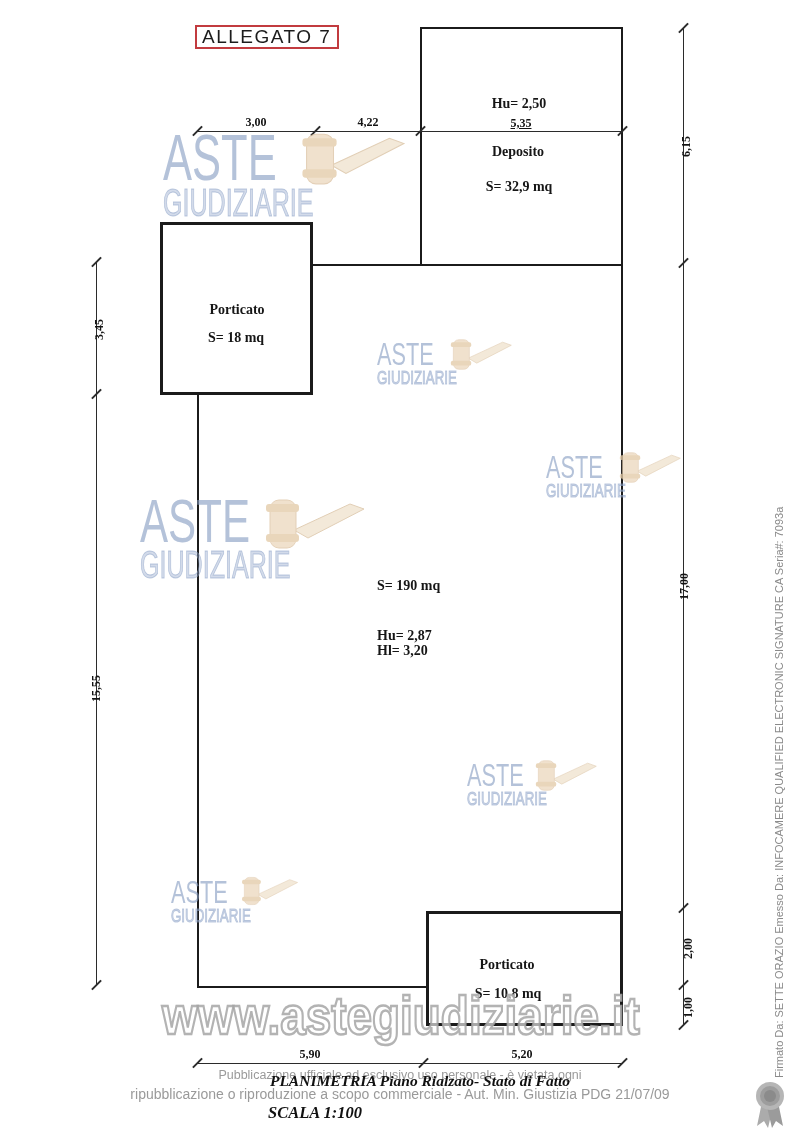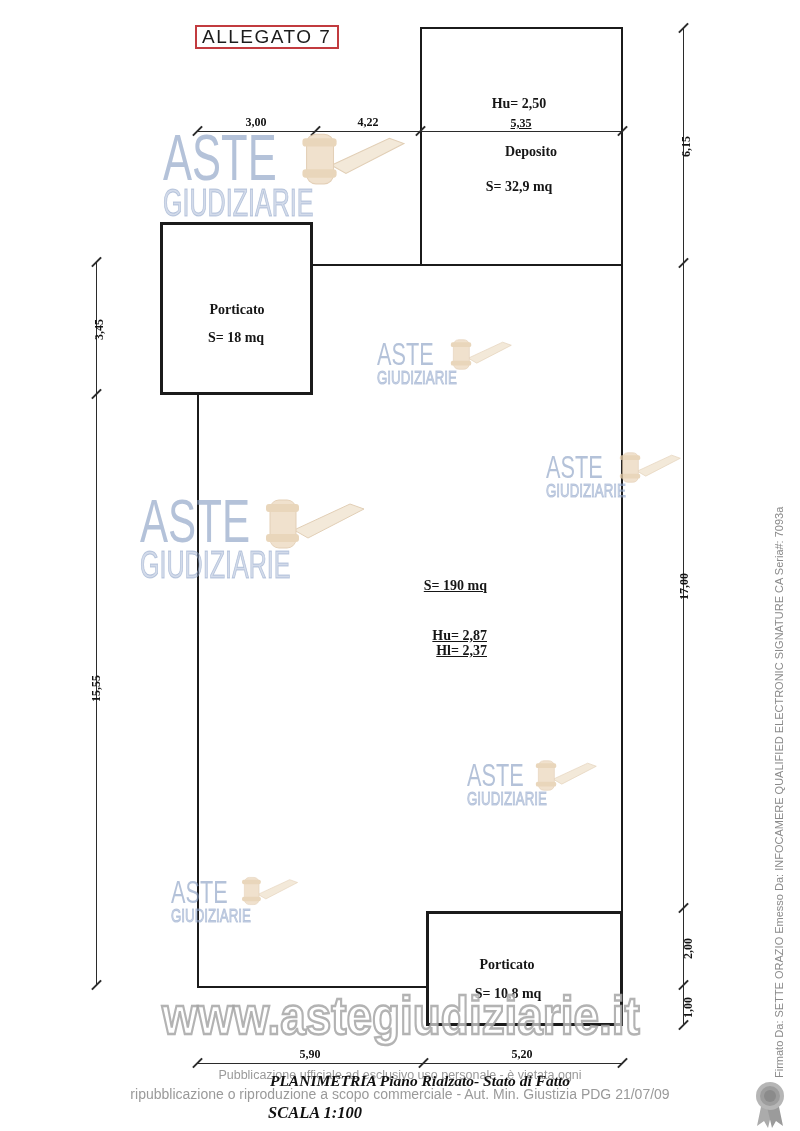--- a/index.html
+++ b/index.html
@@ -10,21 +10,21 @@
   .room{position:absolute;box-sizing:border-box;background:#fff;border:2px solid #1b1b1b;}
   .room.thick{border-width:3px;}
   #room-main{left:197px;top:264px;width:426px;height:724px;z-index:1;}
   #room-deposito{left:420px;top:27px;width:203px;height:239px;z-index:2;}
   #room-porticato-top{left:160px;top:222px;width:153px;height:173px;z-index:3;}
   #room-porticato-bottom{left:426px;top:911px;width:197px;height:115px;z-index:3;}
 
   
   .lbl{position:absolute;z-index:4;font-family:"Liberation Serif",serif;font-weight:bold;
        color:#161616;font-size:14px;text-align:center;width:110px;white-space:nowrap;}
-  .lbl.left{text-align:right;text-decoration:underline;}
+  .lbl.left{text-align:left;}
 
   
   .dimline{position:absolute;background:#2b2b2b;z-index:4;}
   .tick{position:absolute;width:13px;height:2px;background:#2b2b2b;z-index:4;
         transform:rotate(-45deg);}
   .dim-lbl{position:absolute;z-index:4;font-family:"Liberation Serif",serif;font-weight:bold;
            font-size:12px;color:#141414;width:60px;text-align:center;white-space:nowrap;}
   .dim-lbl.vert{transform:rotate(-90deg);}
 
   
@@ -100,29 +100,29 @@
   <div class="dim-lbl vert" style="left:656px;top:139px;">6,15</div>
   <div class="dim-lbl vert" style="left:654px;top:579px;">17,00</div>
   <div class="dim-lbl vert" style="left:658px;top:941px;">2,00</div>
   <div class="dim-lbl vert" style="left:658px;top:1000px;">1,00</div>
   <div class="dim-lbl vert" style="left:69px;top:322px;">3,45</div>
   <div class="dim-lbl vert" style="left:66px;top:681px;">15,55</div>
   <div class="dim-lbl" style="left:280px;top:1047px;">5,90</div>
   <div class="dim-lbl" style="left:492px;top:1047px;">5,20</div>
 
   <div class="lbl" style="left:464px;top:96px;">Hu= 2,50</div>
-  <div class="lbl" style="left:476px;top:144px;">Deposito</div>
+  <div class="lbl" style="left:463px;top:144px;">Deposito</div>
   <div class="lbl" style="left:464px;top:179px;">S= 32,9 mq</div>
 
   <div class="lbl" style="left:182px;top:302px;">Porticato</div>
   <div class="lbl" style="left:181px;top:330px;">S= 18 mq</div>
 
   <div class="lbl left" style="left:377px;top:578px;">S= 190 mq</div>
   <div class="lbl left" style="left:377px;top:628px;">Hu= 2,87</div>
-  <div class="lbl left" style="left:377px;top:643px;">Hl= 2,37</div>
+  <div class="lbl left" style="left:377px;top:643px;">Hl= 3,20</div>
 
   <div class="lbl" style="left:452px;top:957px;">Porticato</div>
   <div class="lbl" style="left:453px;top:986px;">S= 10,8 mq</div>
 
   <div class="wm" style="left:163px;top:126px;">
     <div class="wm-aste" style="font-size:64px;transform:scaleX(0.68);">ASTE</div>
     <div class="wm-giud" style="font-size:38px;transform:scaleX(0.66);margin-top:-6px;">GIUDIZIARIE</div>
   </div>
   <svg class="gavel" style="left:285px;top:130px;z-index:5;" width="126" height="58" viewBox="0 0 120 56">
     <polygon points="44,34 100,8 114,13 58,42" fill="#f0e3cf" stroke="#d9c1a1" stroke-width="1"></polygon>

